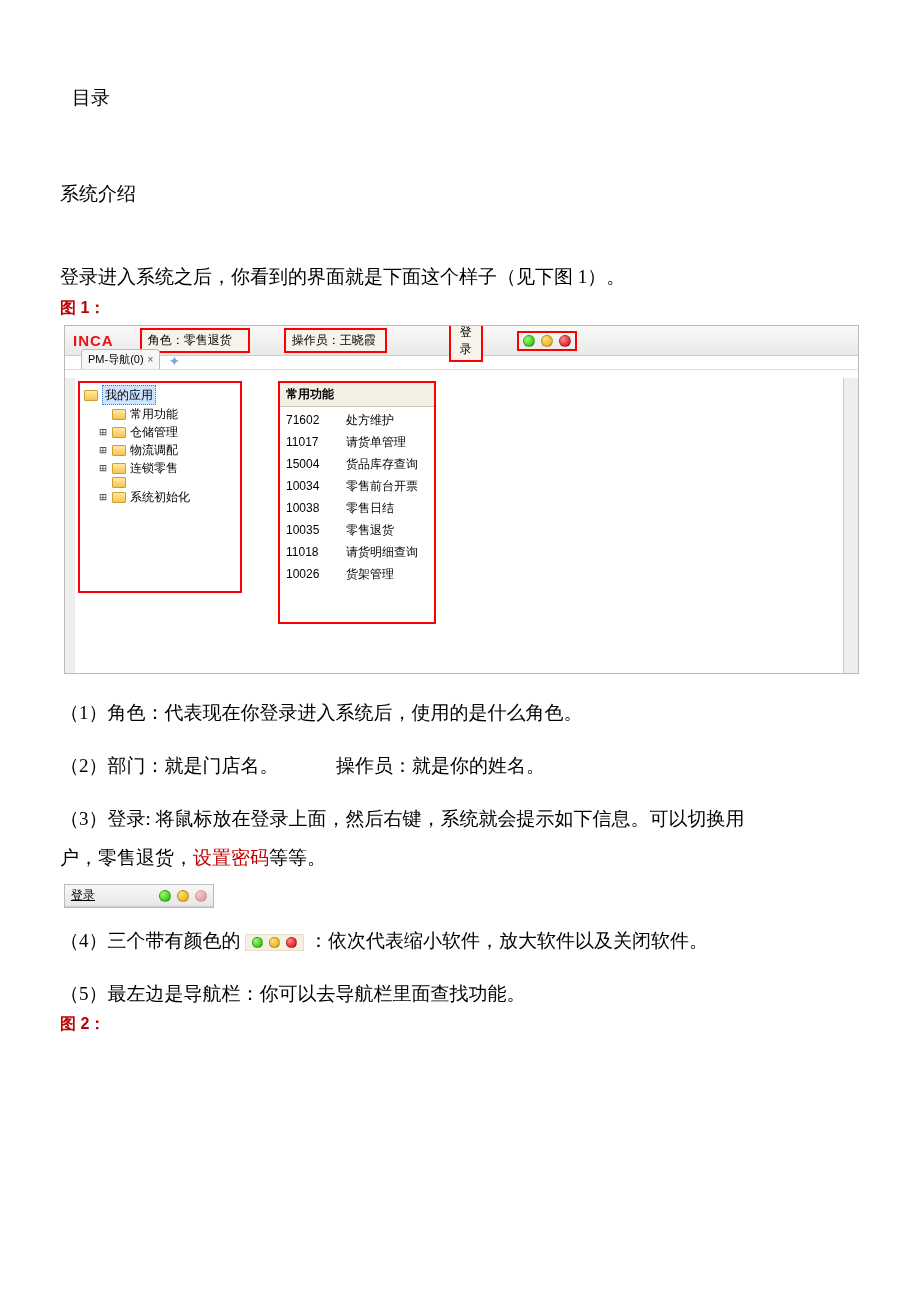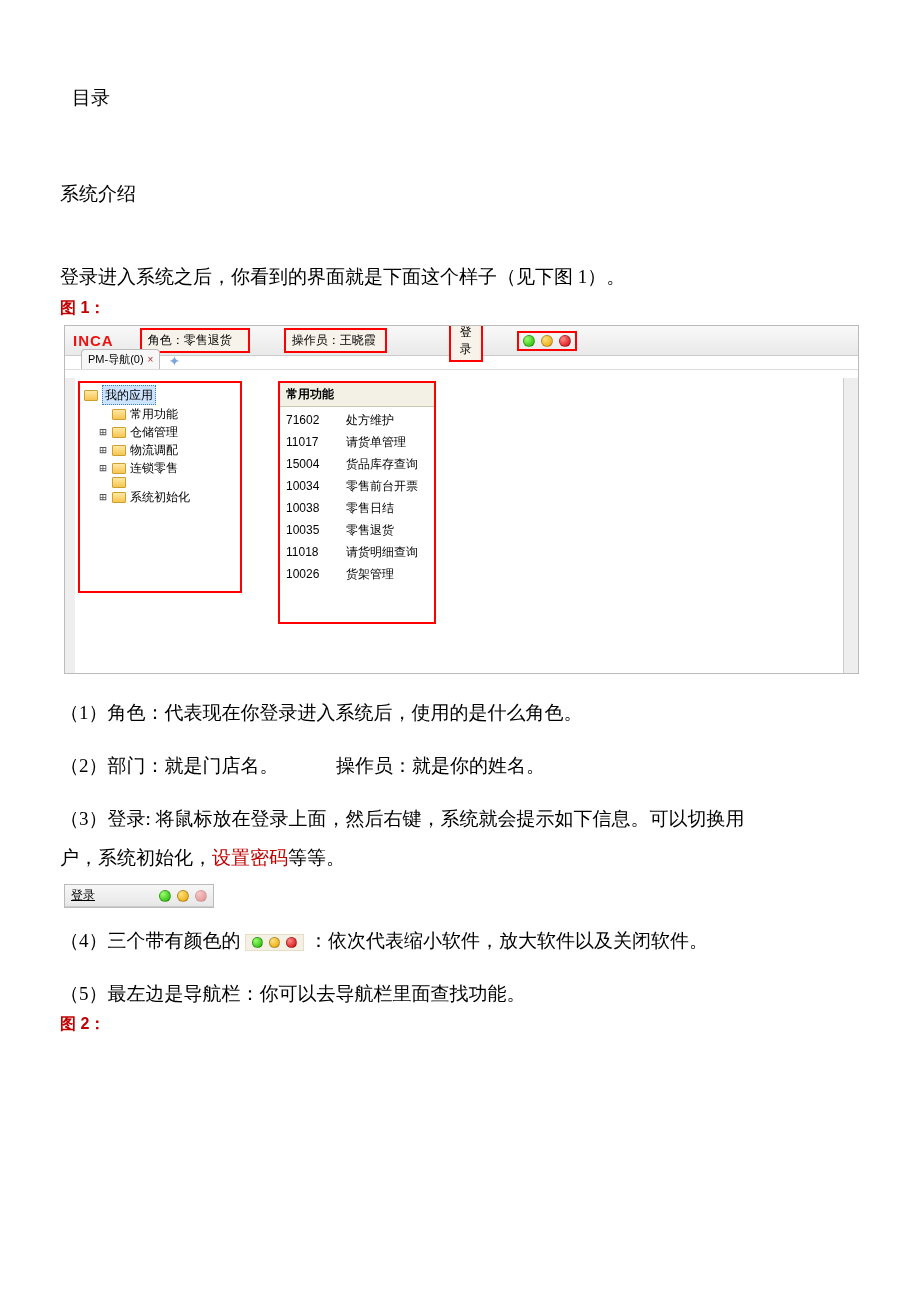--- a/index.html
+++ b/index.html
@@ -333,21 +333,21 @@
 </div>
 
 <p class="para">（1）角色：代表现在你登录进入系统后，使用的是什么角色。</p>
 <p class="para">
   <span>（2）部门：就是门店名。</span>
   <span style="display:inline-block; width:48px;"></span>
   <span>操作员：就是你的姓名。</span>
 </p>
 <p class="para" style="margin-bottom:0;">（3）登录: 将鼠标放在登录上面，然后右键，系统就会提示如下信息。可以切换用</p>
 <p class="para" style="margin-top:0;">
-  <span>户，系统初始化，</span><span class="highlight">设置密码</span><span>等等。</span>
+  <span>户，零售退货，</span><span class="highlight">设置密码</span><span>等等。</span>
 </p>
 
 <div class="ctxshot">
   <div class="ctx-top">
     <span class="ctx-login">登录</span>
     <span style="flex:1"></span>
     <span class="dot green"></span>
     <span class="dot orange"></span>
     <span class="dot red" style="opacity:.4"></span>
   </div>

